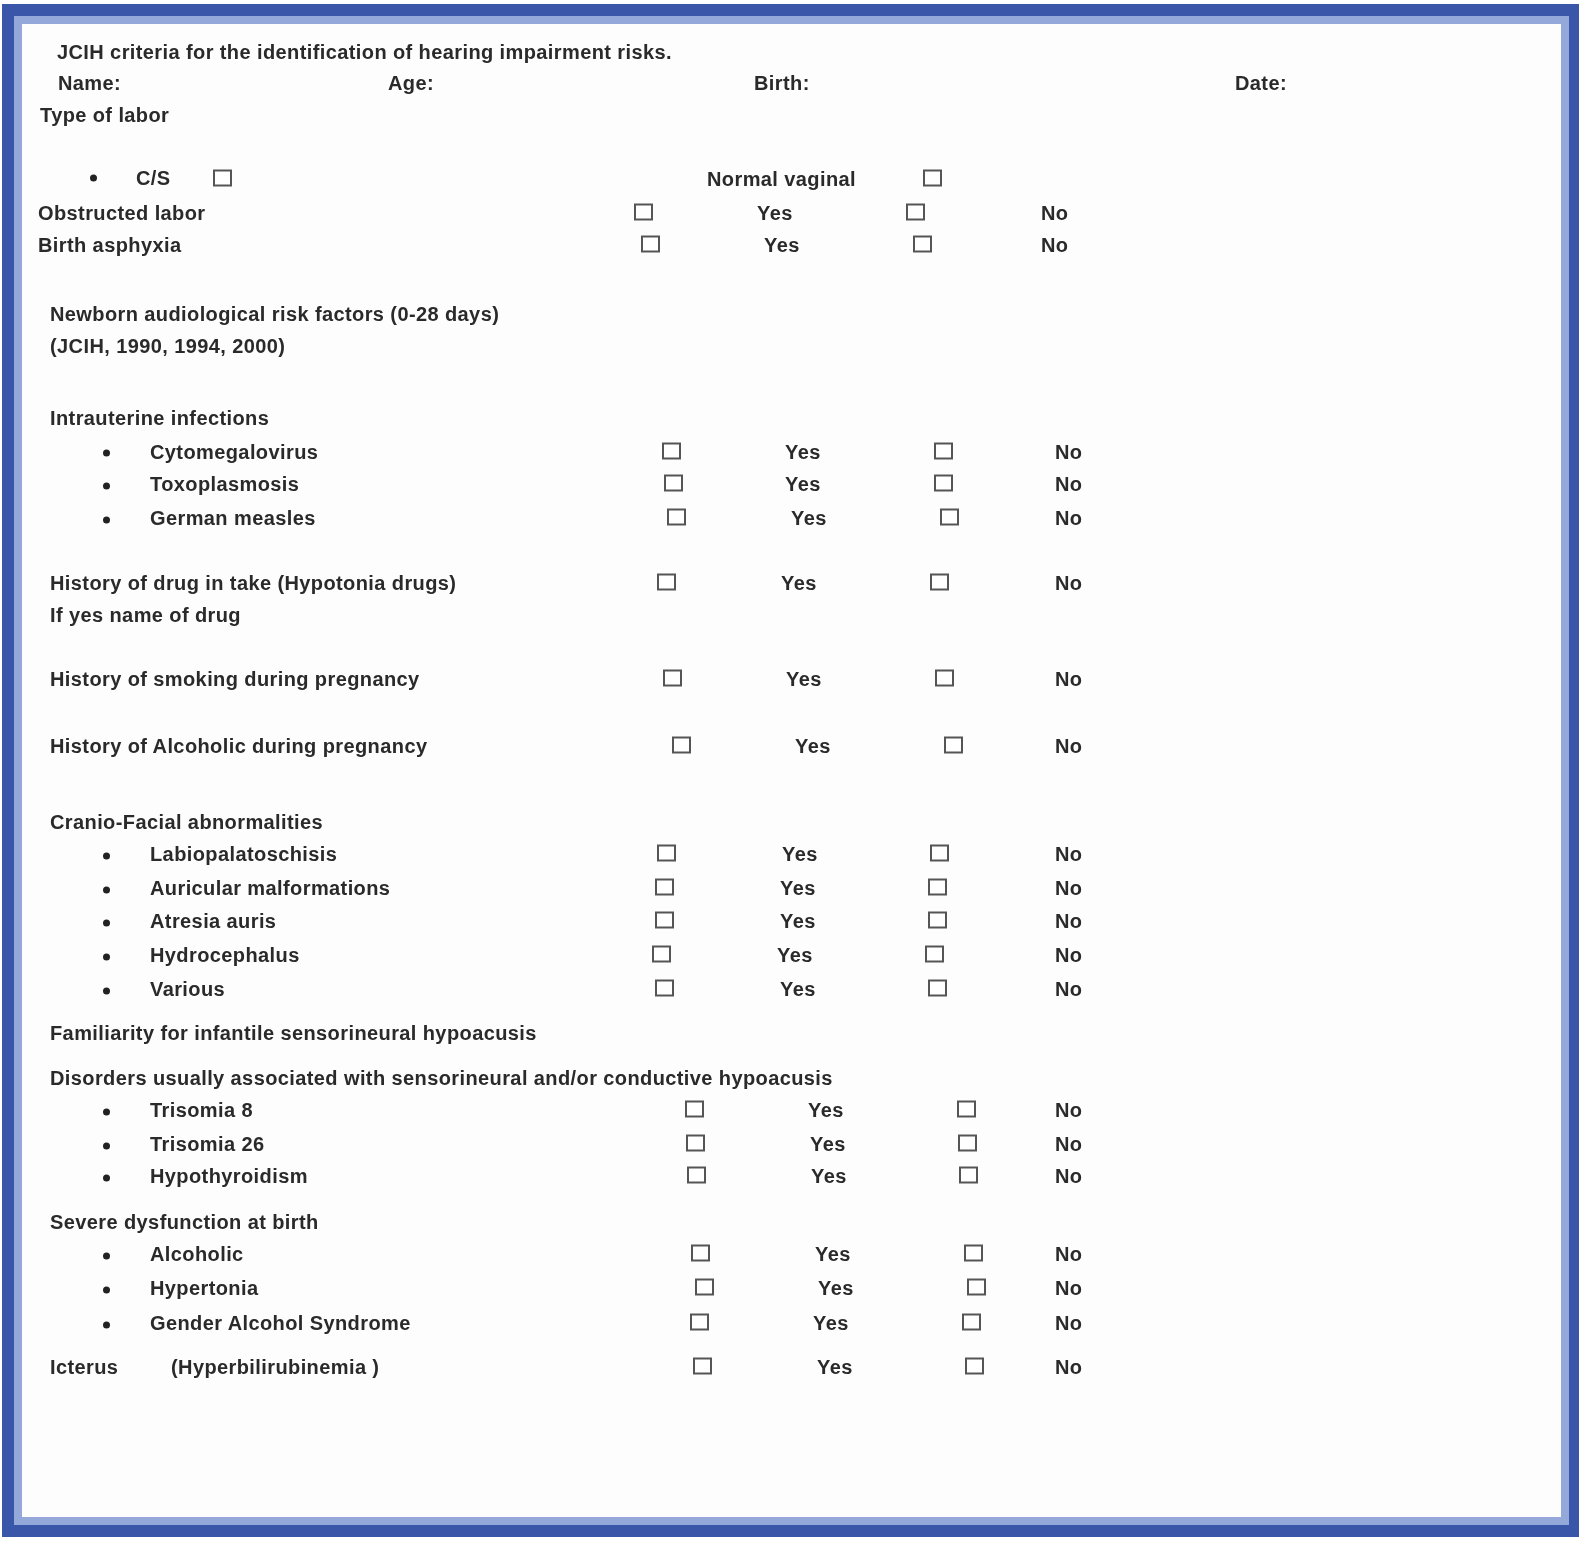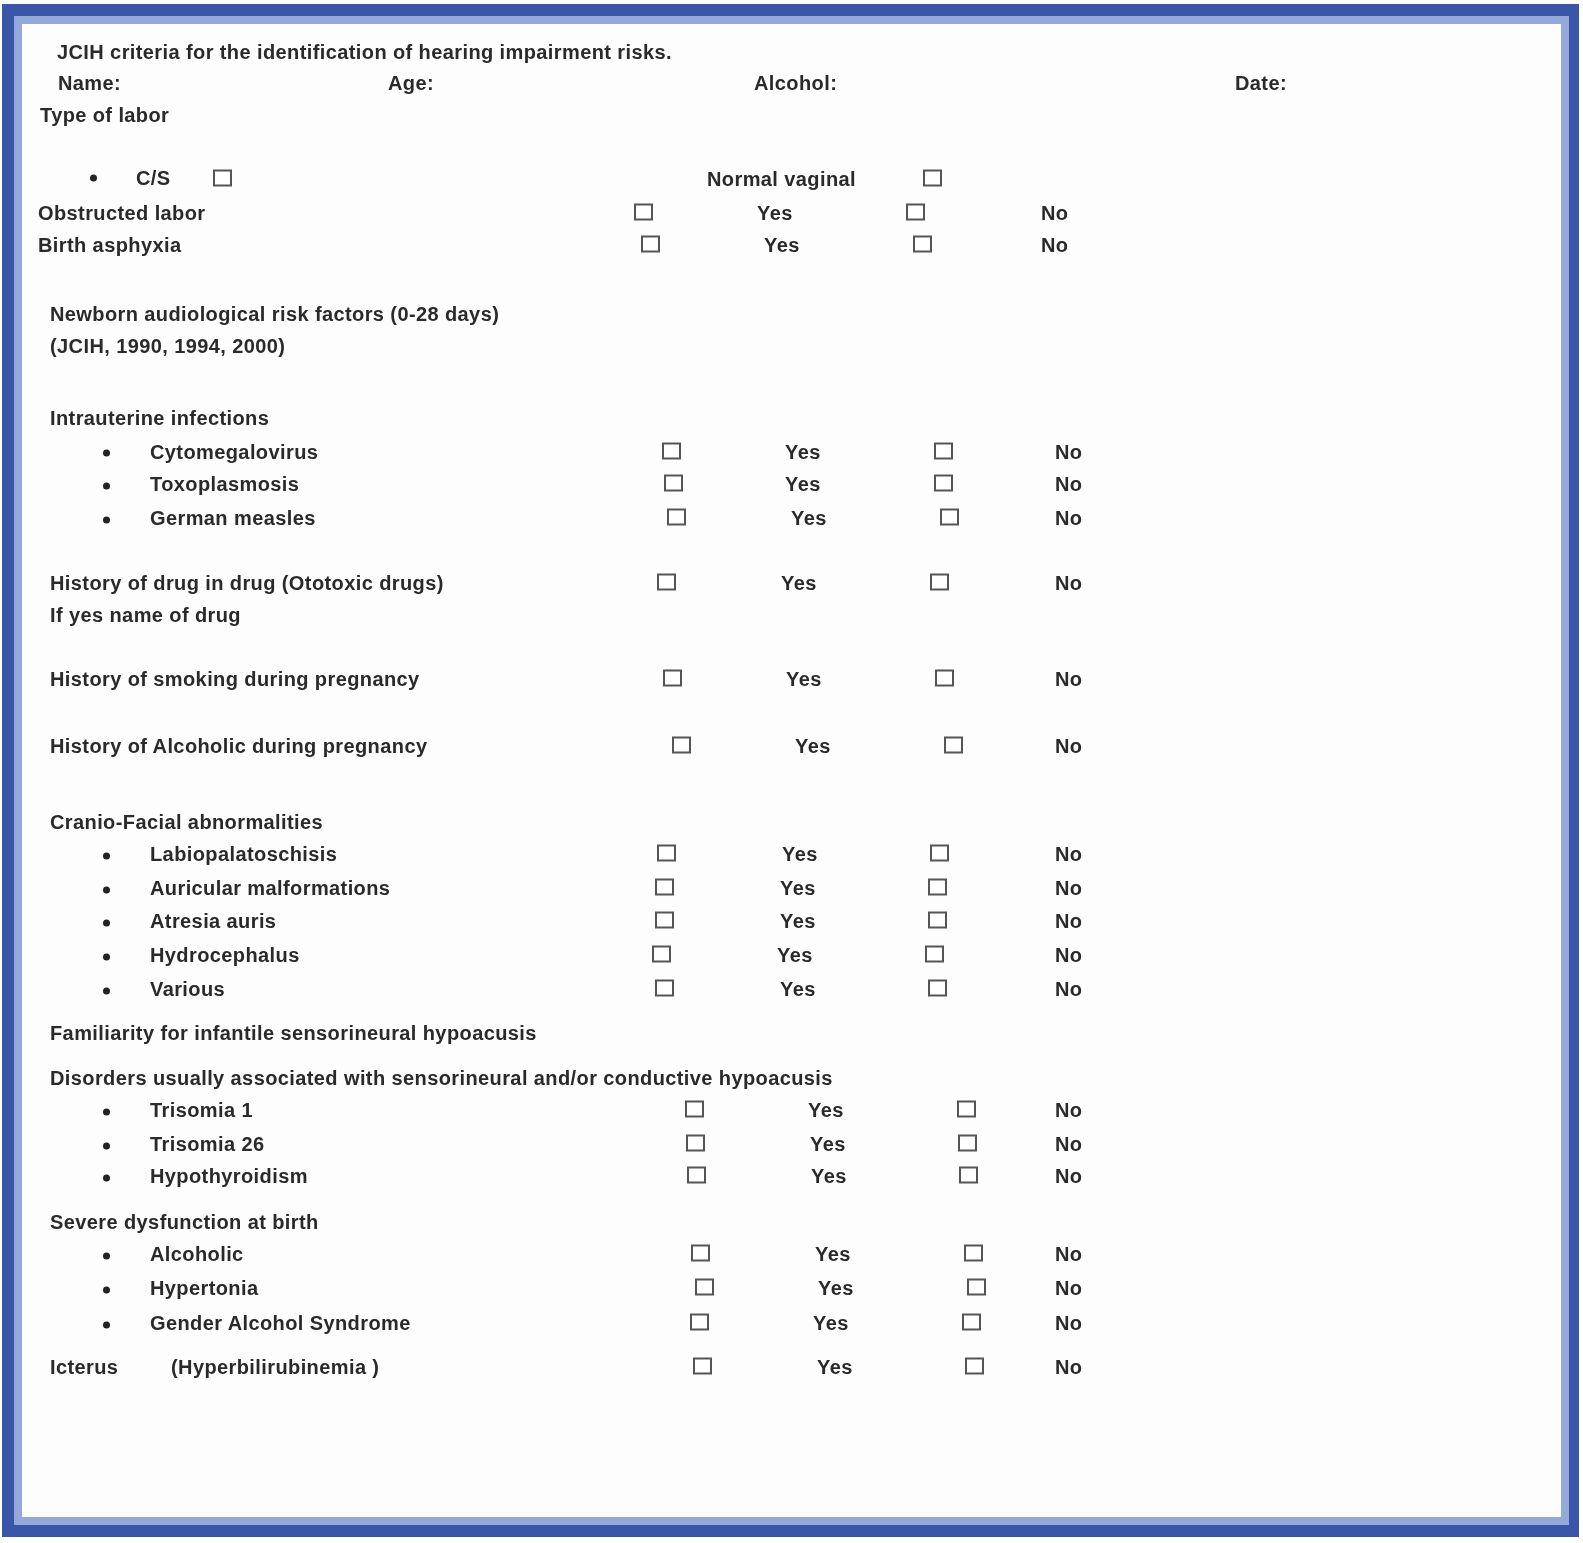--- a/index.html
+++ b/index.html
@@ -18,21 +18,21 @@
   <div class="frame-inner">
     <div class="page"></div>
   </div>
 </div>
 
 <div>
 
   <span class="t" style="left:57px;top:52px">JCIH criteria for the identification of hearing impairment risks.</span>
   <span class="t" style="left:58px;top:83px">Name:</span>
   <span class="t" style="left:388px;top:83px">Age:</span>
-  <span class="t" style="left:754px;top:83px">Alcohol:</span>
+  <span class="t" style="left:754px;top:83px">Birth:</span>
   <span class="t" style="left:1235px;top:83px">Date:</span>
 
   <span class="t" style="left:40px;top:115px">Type of labor</span>
   <span class="bullet" style="left:90px;top:178px"></span>
   <span class="t" style="left:136px;top:178px">C/S</span>
   <span class="box" style="left:213px;top:178px"></span>
   <span class="t" style="left:707px;top:179px">Normal vaginal</span>
   <span class="box" style="left:923px;top:178px"></span>
 
   <span class="t" style="left:38px;top:213px">Obstructed labor</span>
@@ -66,21 +66,21 @@
   <span class="box" style="left:934px;top:483px"></span>
   <span class="t" style="left:1055px;top:484px">No</span>
 
   <span class="bullet" style="left:103px;top:520px"></span>
   <span class="t" style="left:150px;top:518px">German measles</span>
   <span class="box" style="left:667px;top:517px"></span>
   <span class="t" style="left:791px;top:518px">Yes</span>
   <span class="box" style="left:940px;top:517px"></span>
   <span class="t" style="left:1055px;top:518px">No</span>
 
-  <span class="t" style="left:50px;top:583px">History of drug in drug (Ototoxic drugs)</span>
+  <span class="t" style="left:50px;top:583px">History of drug in take (Hypotonia drugs)</span>
   <span class="box" style="left:657px;top:582px"></span>
   <span class="t" style="left:781px;top:583px">Yes</span>
   <span class="box" style="left:930px;top:582px"></span>
   <span class="t" style="left:1055px;top:583px">No</span>
   <span class="t" style="left:50px;top:615px">If yes name of drug</span>
 
   <span class="t" style="left:50px;top:679px">History of smoking during pregnancy</span>
   <span class="box" style="left:663px;top:678px"></span>
   <span class="t" style="left:786px;top:679px">Yes</span>
   <span class="box" style="left:935px;top:678px"></span>
@@ -127,21 +127,21 @@
   <span class="box" style="left:655px;top:988px"></span>
   <span class="t" style="left:780px;top:989px">Yes</span>
   <span class="box" style="left:928px;top:988px"></span>
   <span class="t" style="left:1055px;top:989px">No</span>
 
   <span class="t" style="left:50px;top:1033px">Familiarity for infantile sensorineural hypoacusis</span>
 
   <span class="t" style="left:50px;top:1078px">Disorders usually associated with sensorineural and/or conductive hypoacusis</span>
 
   <span class="bullet" style="left:103px;top:1112px"></span>
-  <span class="t" style="left:150px;top:1110px">Trisomia 1</span>
+  <span class="t" style="left:150px;top:1110px">Trisomia 8</span>
   <span class="box" style="left:685px;top:1109px"></span>
   <span class="t" style="left:808px;top:1110px">Yes</span>
   <span class="box" style="left:957px;top:1109px"></span>
   <span class="t" style="left:1055px;top:1110px">No</span>
 
   <span class="bullet" style="left:103px;top:1146px"></span>
   <span class="t" style="left:150px;top:1144px">Trisomia 26</span>
   <span class="box" style="left:686px;top:1143px"></span>
   <span class="t" style="left:810px;top:1144px">Yes</span>
   <span class="box" style="left:958px;top:1143px"></span>

